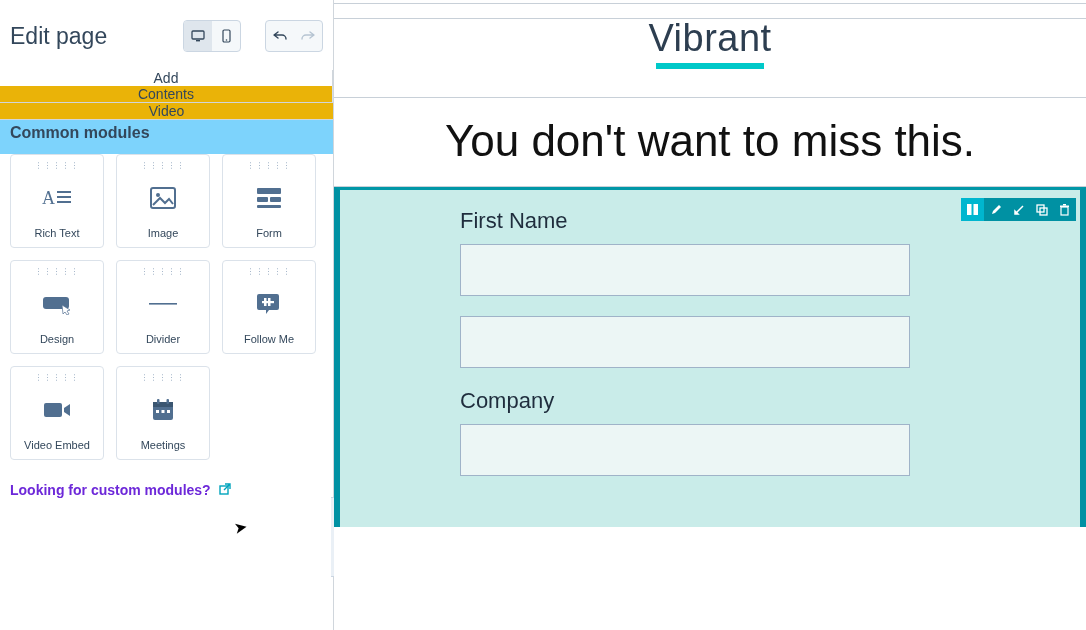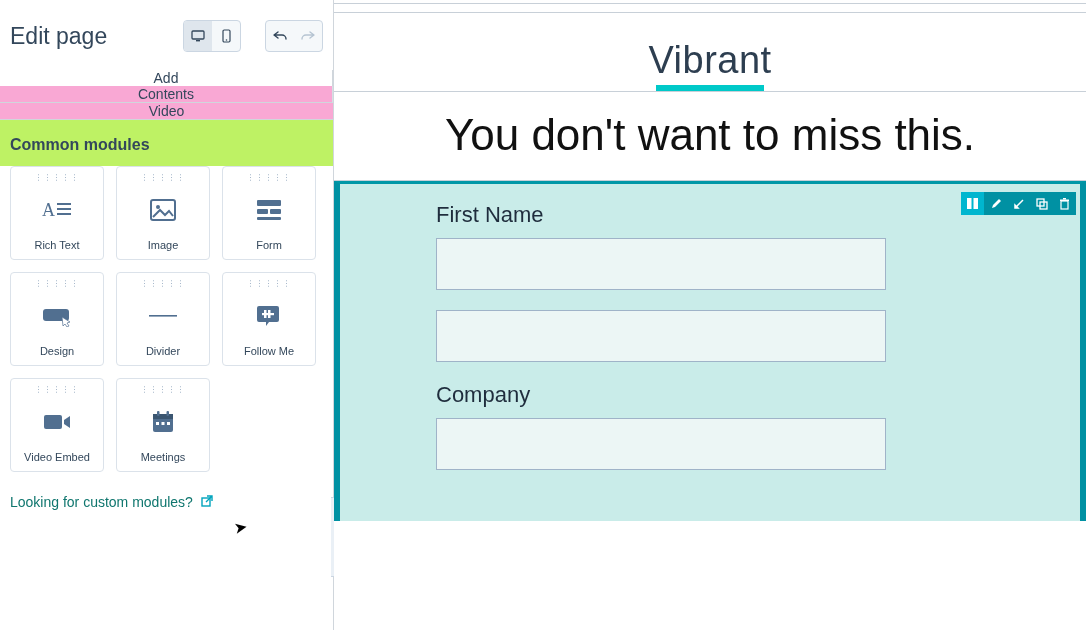--- a/index.html
+++ b/index.html
@@ -62,36 +62,36 @@
   .header-controls { display:flex; gap:24px; align-items:center; }
 
   
   .tabs { display: flex; background:#fff;flex-direction:column; }
   .tab {
     flex: 1;
     height: 40px;
     display:flex; align-items:center; justify-content:center;
     font-size: 14px;
     color: #33475b;
-    background: #f9a8d4;
+    background: #eab308;
     border-bottom:1px solid #d0d6dc;
   }
   .tab.active {
     background: #fff;
     border-bottom: none;
     border-right:1px solid #d0d6dc;
   }
   .tab:nth-child(2){border-right:1px solid #d8dee4;}
 
   .section-title {
-    padding: 16px 10px 12px;
+    padding: 4px 10px 12px;
     font-size: 16px;
     font-weight: 600;
     color: #33475b;
-    background:#bef264;
+    background:#7dd3fc;
   }
 
   .modules {
     display: grid;
     grid-template-columns: repeat(3, 94px);
     gap: 12px 12px;
     padding: 0 10px;
     background:#fff;
   }
   .module {
@@ -103,22 +103,22 @@
     background:#fff;
     color:#33475b;
   }
   .module .grip { color:#99acc2; font-size:8px; letter-spacing:1px; line-height:6px; }
   .module .icon-slot { flex:1; display:flex; align-items:center; justify-content:center; }
   .module .label { font-size:11px; padding-bottom:8px; }
 
   .custom-link {
     padding: 22px 10px;
     font-size: 14px;
-    color: #0f766e;
-    font-weight:400;
+    color: #6d28d9;
+    font-weight:700;
     background:#fff;
     flex:1;
   }
   .custom-link .ext { margin-left:4px; }
 
   .row-handle {
     position:absolute;
     right:-16px;
     top:497px;
     width:18px;
@@ -144,24 +144,24 @@
     height:100%;
     background:#fff;
     position:relative;
     overflow:hidden;
   }
   .page-bar {
     height: 80px;
     border-top:1px solid #c8d0d8;
     border-bottom:1px solid #c8d0d8;
     display:flex;
-    align-items:flex-end;
+    align-items:flex-start;
     justify-content:center;
     position:relative;
-    margin-top:8px;
+    margin-top:14px;
   }
   .brand-wrap{display:flex;flex-direction:column;align-items:center;}
   .brand {
     font-size:38px;
     color:#2d3e50;
     font-weight:400;
     letter-spacing:0.5px;
     line-height:1;
   }
   .brand-underline{width:108px;height:6px;background:#00c9c9;margin-top:6px;}
@@ -205,21 +205,21 @@
   .toolbar .tbtn {
     width:23px;height:23px;
     background:#0091a3;
     color:#fff;
     display:flex;align-items:center;justify-content:center;
     font-size:12px;
   }
   .toolbar .tbtn svg{display:block;}
   .form-inner {
     width:450px;
-    margin-left:96px;
+    margin-left:120px;
   }
   .field-label {
     font-size:22px;
     color:#1f2d3d;
     margin-top:6px;
     margin-bottom:10px;
     font-weight:400;
   }
   .field-input {
     width:100%;

